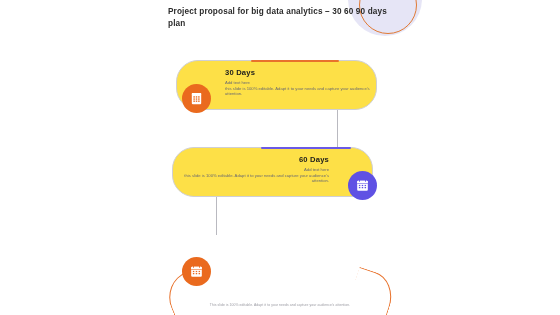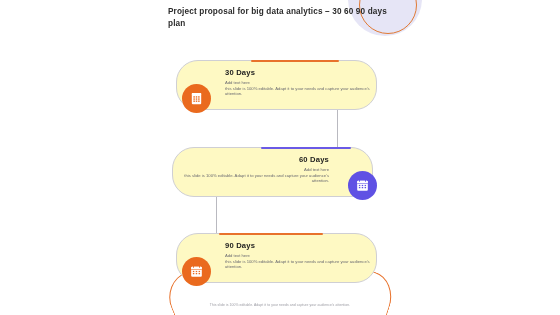--- a/index.html
+++ b/index.html
@@ -76,21 +76,21 @@
     line-height: 11.5px;
     letter-spacing: .15px;
   }
 
   
   .card {
     position: absolute;
     box-sizing: border-box;
     border: 0.9px solid #cfcfd4;
     border-radius: 22px;
-    background: #fef9c3;
+    background: #fde047;
     height: 50px;
   }
   .card-topbar {
     position: absolute;
     top: -1px;
     height: 2.2px;
     border-radius: 2px;
   }
   .card-inner {
     position: absolute;
@@ -227,28 +227,20 @@
         <rect x="15.4" y="11" width="2.3" height="2"></rect>
         <rect x="6.2" y="14.4" width="2.3" height="2"></rect>
         <rect x="10.8" y="14.4" width="2.3" height="2"></rect>
         <rect x="15.4" y="14.4" width="2.3" height="2"></rect>
         <rect x="6.6" y="2.6" width="1.4" height="3.4" rx="0.6"></rect>
         <rect x="16" y="2.6" width="1.4" height="3.4" rx="0.6"></rect>
       </g>
     </svg>
   </div>
 
-  <div class="card" id="card-90">
-    <div class="card-topbar"></div>
-    <div class="card-inner">
-      <p class="card-title">90 Days</p>
-      <p class="card-sub">Add text here</p>
-      <p class="card-body">this slide is 100% editable. Adapt it to your needs and capture your audience's attention.</p>
-    </div>
-  </div>
   <div class="icon-badge" id="icon-90">
     <svg width="15" height="15" viewBox="0 0 24 24" aria-hidden="true">
       <rect x="3.5" y="4.5" width="17" height="16" rx="1.8" fill="#ffffff"></rect>
       <rect x="3.5" y="4.5" width="17" height="4" rx="1.6" fill="#ffffff"></rect>
       <g fill="#ea6a1e">
         <rect x="3.5" y="8.6" width="17" height="0.9"></rect>
         <rect x="6.2" y="11" width="2.3" height="2"></rect>
         <rect x="10.8" y="11" width="2.3" height="2"></rect>
         <rect x="15.4" y="11" width="2.3" height="2"></rect>
         <rect x="6.2" y="14.4" width="2.3" height="2"></rect>

